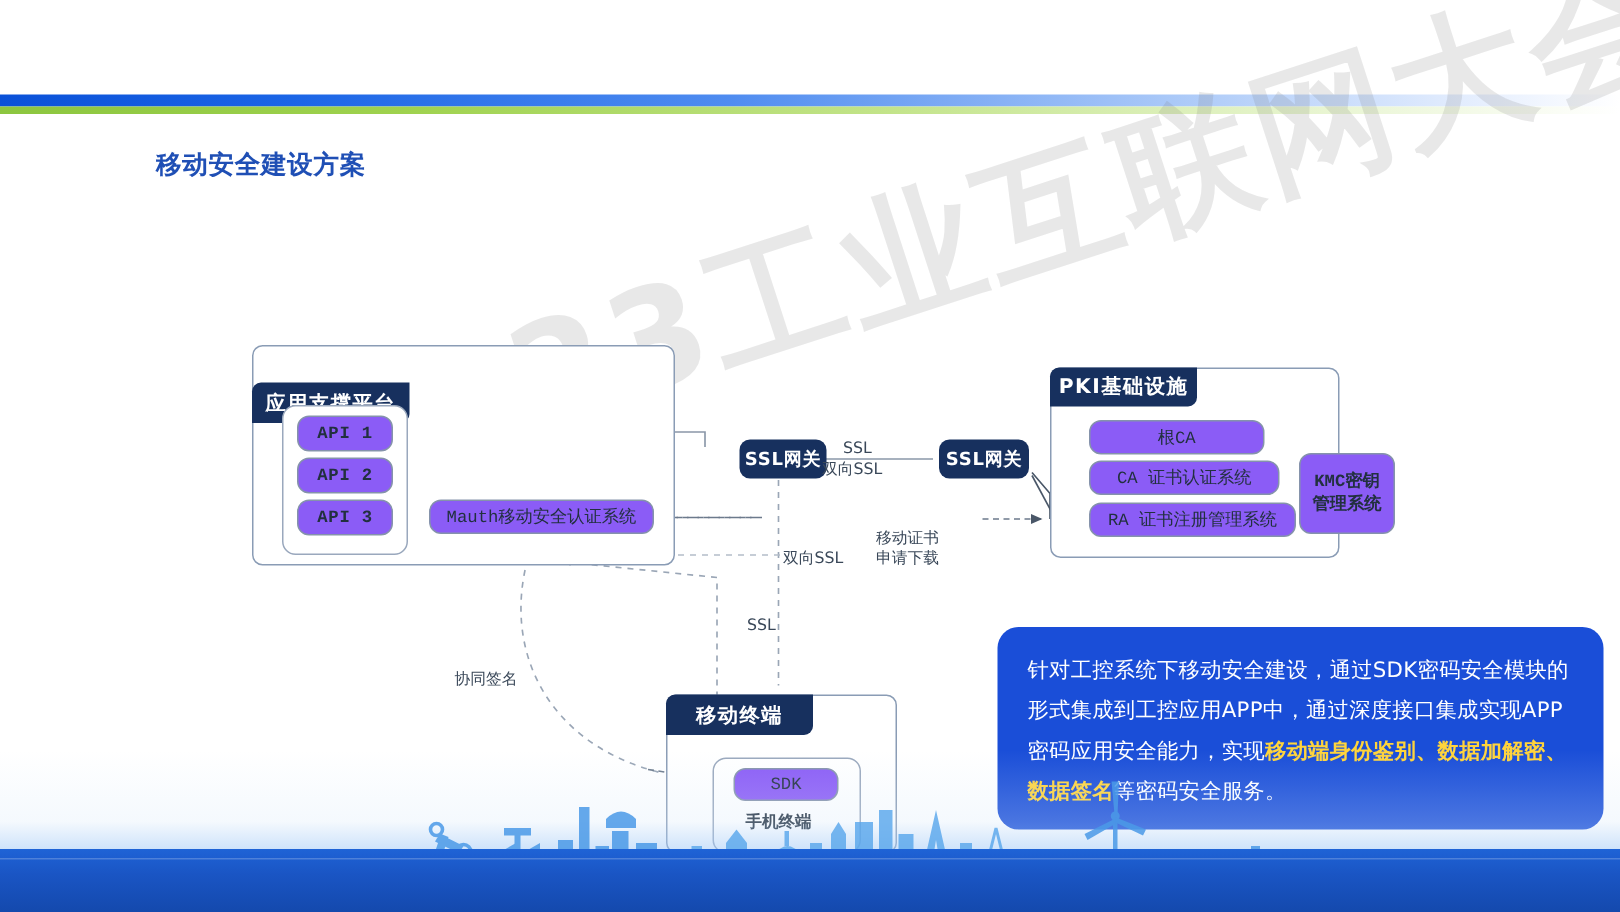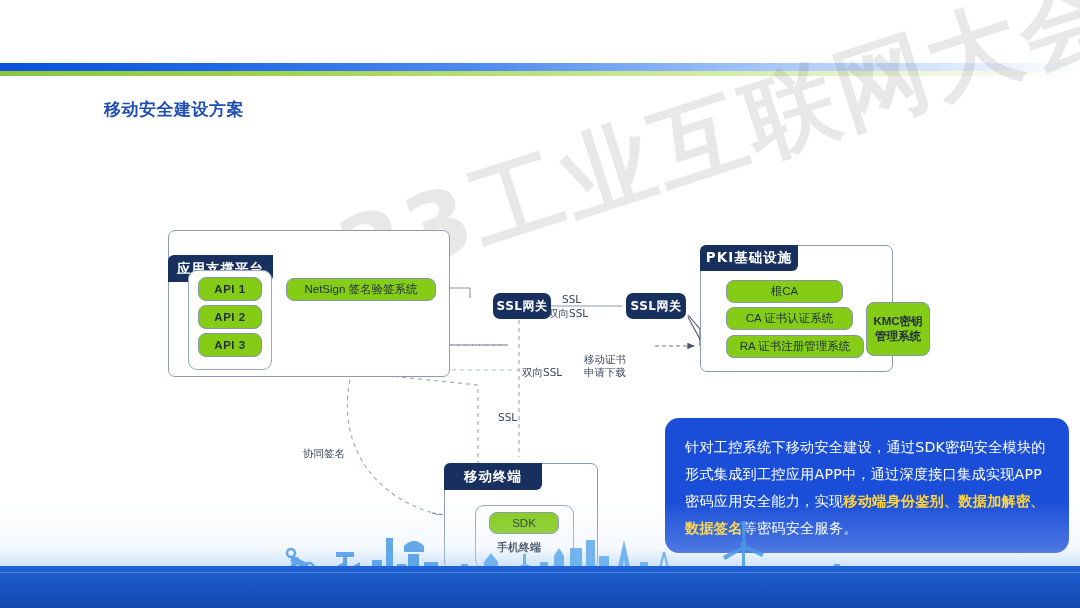--- a/index.html
+++ b/index.html
@@ -89,24 +89,24 @@
     position:absolute;left:-1px;top:-1px;background:#17305e;color:#fff;
     font-size:13.5px;font-weight:bold;letter-spacing:1px;
     border-radius:6px 0 6px 0;
     display:flex;align-items:center;justify-content:center;
     font-family:"DejaVu Sans","Liberation Sans",sans-serif;
   }
   .innerbox{
     position:absolute;border:1.2px solid #9aa8bd;border-radius:9px;background:#fff;
   }
   .pill{
-    position:absolute;border:1.2px solid #8593ab;border-radius:8px;background:#84cc16;
+    position:absolute;border:1.2px solid #8593ab;border-radius:8px;background:#8b5cf6;
     display:flex;align-items:center;justify-content:center;
     font-size:11.5px;color:#22303f;white-space:nowrap;
-    font-family:Liberation Sans, sans-serif;
+    font-family:Liberation Mono, monospace;
   }
   .pill.api{font-weight:bold;font-size:11.5px;letter-spacing:.5px;}
   .gw{
     position:absolute;background:#17305e;border-radius:7px;color:#fff;
     display:flex;align-items:center;justify-content:center;
     font-size:12px;font-weight:bold;letter-spacing:.5px;white-space:nowrap;
     font-family:"DejaVu Sans","Liberation Sans",sans-serif;
   }
   .lbl{
     position:absolute;font-size:10.5px;color:#3a4859;white-space:nowrap;line-height:13px;
@@ -188,21 +188,21 @@
 
     <div class="panel" style="left:168px;top:5px;width:280px;height:145px;">
       <div class="panel-hdr" style="width:105px;height:27px;margin-top:25px;">应用支撑平台</div>
 
       <div class="innerbox" style="left:19px;top:39px;width:82px;height:98px;"></div>
 
       <div class="pill api" style="left:29px;top:46px;width:62px;height:22px;">API 1</div>
       <div class="pill api" style="left:29px;top:74px;width:62px;height:22px;">API 2</div>
       <div class="pill api" style="left:29px;top:102px;width:62px;height:22px;">API 3</div>
 
-      <div class="pill" style="left:117px;top:47px;width:148px;height:21px;">NetSign 签名验签系统</div>
+      <div class="pill" style="left:117px;top:102px;width:148px;height:21px;">Mauth移动安全认证系统</div>
     </div>
 
     <div class="gw" style="left:493px;top:68px;width:58px;height:26px;">SSL网关</div>
     <div class="gw" style="left:626px;top:68px;width:60px;height:26px;">SSL网关</div>
 
     <div class="lbl" style="left:562px;top:68px;">SSL</div>
     <div class="lbl" style="left:548px;top:82px;">双向SSL</div>
     <div class="lbl" style="left:522px;top:141px;">双向SSL</div>
     <div class="lbl" style="left:584px;top:128px;white-space:pre-line;text-align:left;">移动证书
 申请下载</div>

